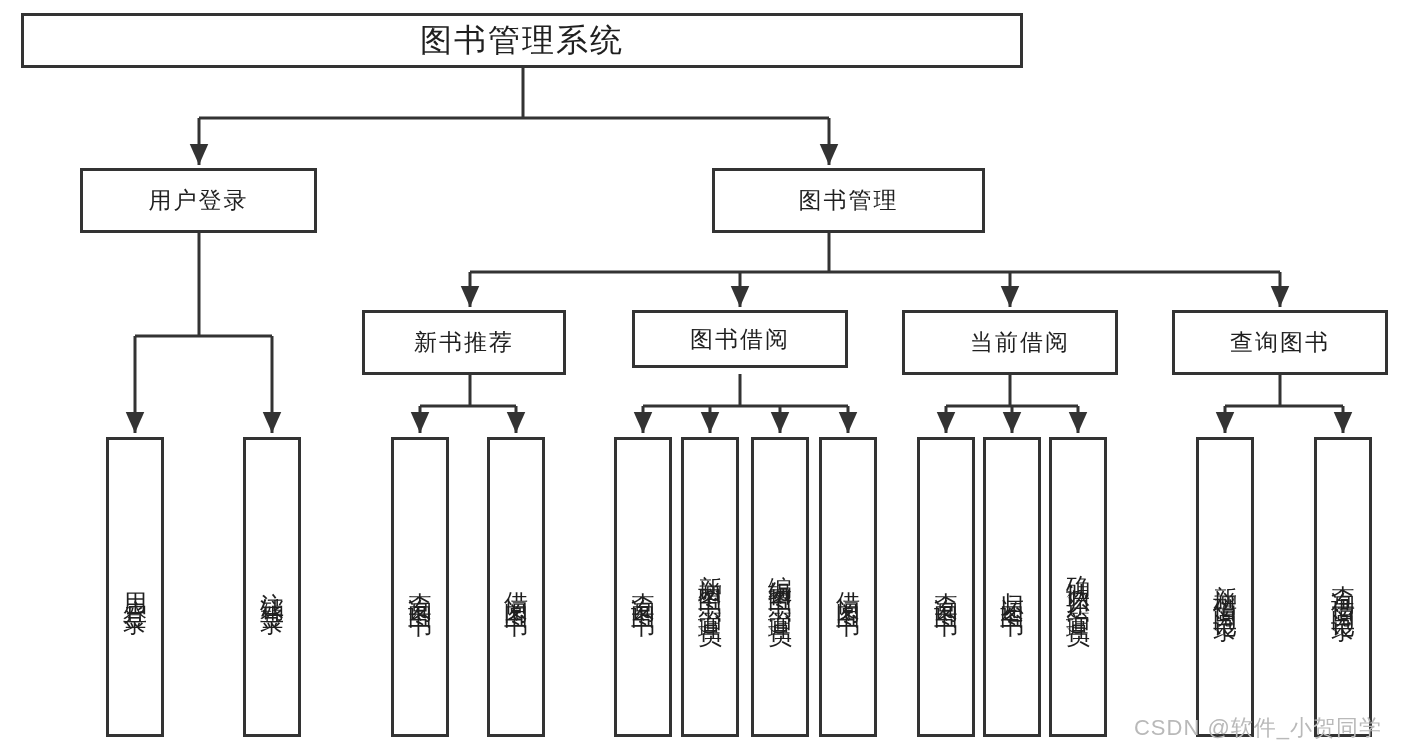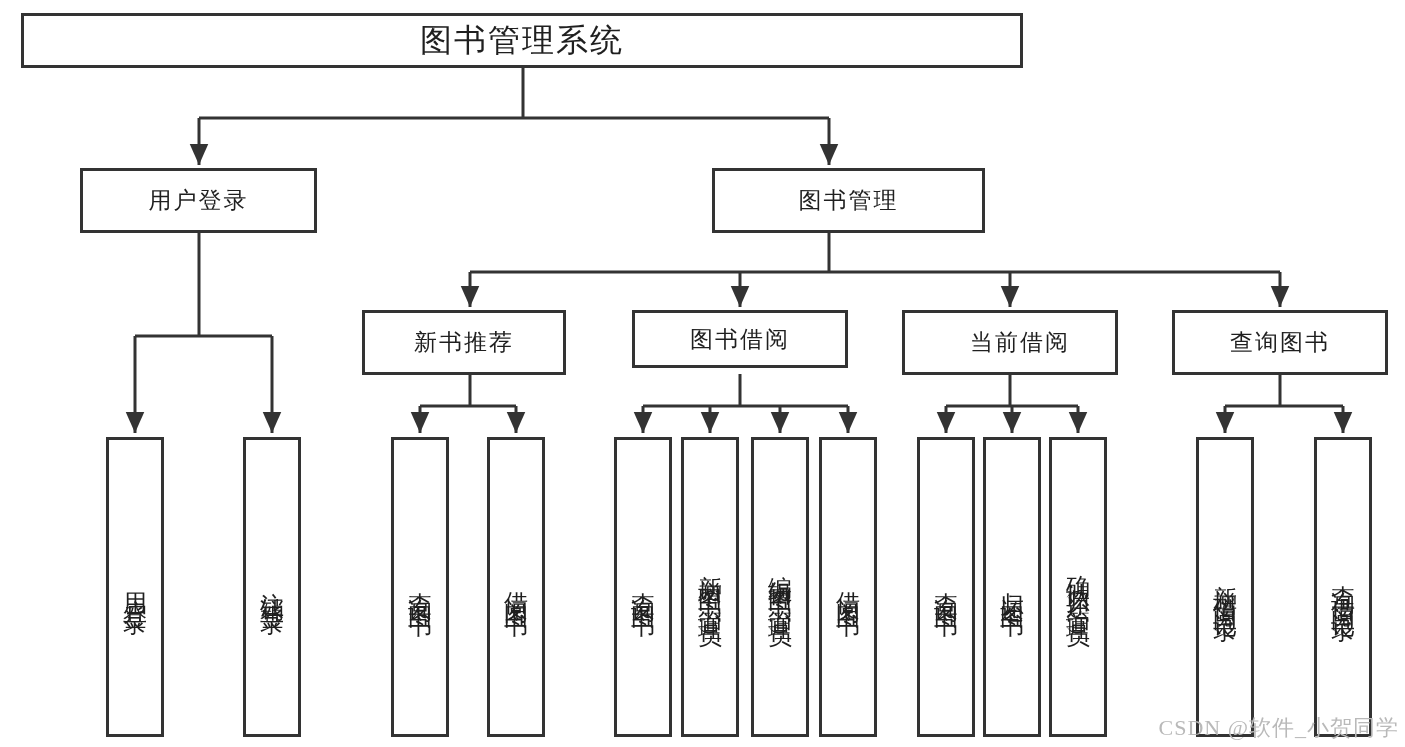--- a/index.html
+++ b/index.html
@@ -55,28 +55,27 @@
   #leaf-bb-add-books     { left: 681px; }
   #leaf-bb-edit-books    { left: 751px; }
   #leaf-bb-borrow-books  { left: 819px; }
   #leaf-cb-query-books   { left: 917px; }
   #leaf-cb-return-books  { left: 983px; }
   #leaf-cb-confirm-return{ left: 1049px; }
   #leaf-br-add-record    { left: 1196px; }
   #leaf-br-query-record  { left: 1314px; }
   #watermark {
     position: absolute;
-    right: 6px;
+    right: 23px;
     bottom: 4px;
     font-size: 22px;
     color: #b9b9b9;
     letter-spacing: 1px;
     z-index: 3;
     white-space: nowrap;
-    font-family: Liberation Serif, serif;
   }
 </style>
 </head>
 <body>
 
 <div id="canvas">
 
   <svg id="wires" viewBox="0 0 1405 747" xmlns="http://www.w3.org/2000/svg">
     <defs>
       <marker id="arw" viewBox="0 0 10 10" refX="10" refY="5" markerWidth="27" markerHeight="21" orient="auto" markerUnits="userSpaceOnUse">

